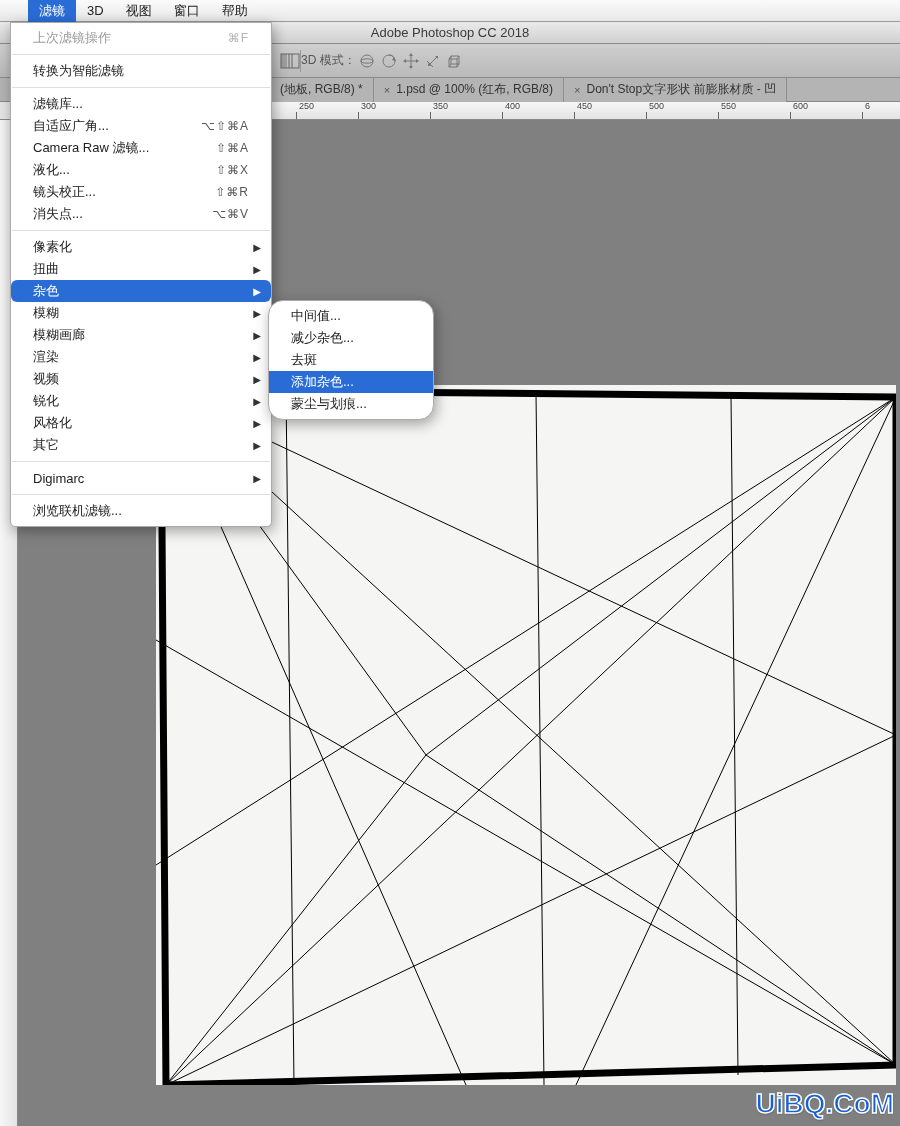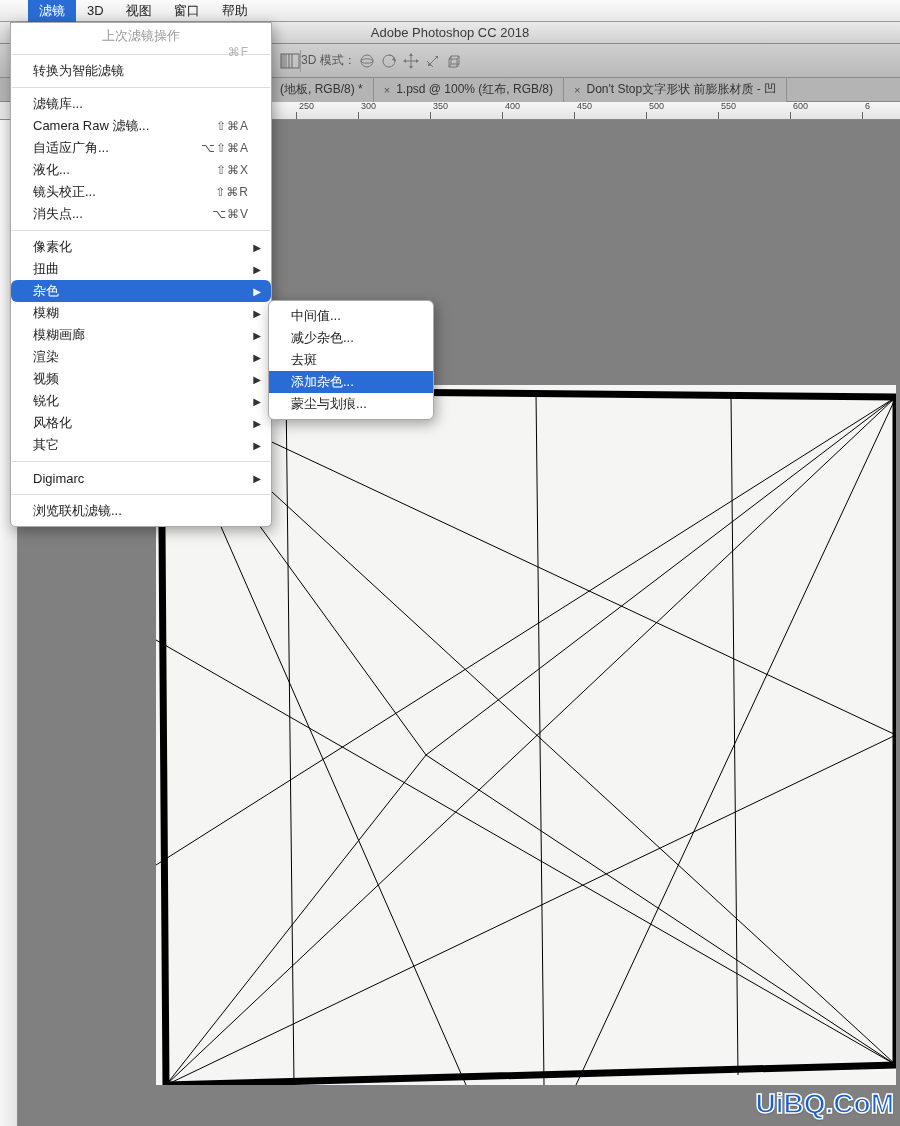--- a/index.html
+++ b/index.html
@@ -33,30 +33,30 @@
 .ruler-v { position:absolute; left:0; top:120px; width:18px; height:1006px; background:linear-gradient(90deg,#f6f6f6,#e4e4e4); border-right:1px solid #888; }
 
 
 .canvas-area { position:absolute; left:18px; top:120px; right:0; bottom:0; background:#808080; }
 .doc { position:absolute; left:138px; top:265px; width:740px; height:700px; background:#f5f5f4; }
 .doc svg { position:absolute; inset:0; }
 
 
 .dropdown { position:absolute; left:10px; top:22px; width:262px; background:#fff; border:1px solid #aaa; border-radius:0 0 5px 5px; box-shadow:2px 4px 14px rgba(0,0,0,.35); padding:4px 0; font-size:13px; }
 .dd-item { display:flex; align-items:center; height:22px; padding:0 22px 0 22px; color:#222; position:relative;}
-.dd-item.disabled { color:#9a9a9a;flex-direction:column; }
+.dd-item.disabled { color:#9a9a9a; }
 .dd-item.highlight { background:#2a6cd6; color:#fff;border-radius:6px; }
 .dd-item .shortcut { margin-left:auto; color:#555; font-size:12px; letter-spacing:1px;}
 .dd-item.disabled .shortcut { color:#b3b3b3; }
 .dd-item .arrow { position:absolute; right:10px; font-size:10px; color:#333; }
 .dd-item.highlight .arrow { color:#fff; }
 .dd-sep { height:1px; margin:5px 1px; background:#ddd; }
 
 
-.submenu { position:absolute; left:268px; top:300px; width:166px; background:#fff; border:1px solid #aaa; border-radius:6px; box-shadow:2px 4px 14px rgba(0,0,0,.35); padding:4px 0; font-size:13px; }
+.submenu { position:absolute; left:268px; top:300px; width:166px; background:#fff; border:1px solid #aaa; border-radius:15px; box-shadow:2px 4px 14px rgba(0,0,0,.35); padding:4px 0; font-size:13px; }
 .sm-item { height:22px; line-height:22px; padding:0 22px; color:#222; }
 .sm-item.highlight { background:#2a6cd6; color:#fff; }
 
 
 .watermark { position:absolute; right:6px; bottom:6px; font-family:"Comic Sans MS","Arial Rounded MT Bold",sans-serif; font-weight:bold; font-size:28px; color:#1560d4; -webkit-text-stroke:1.5px #fff; text-shadow:0 1px 2px rgba(0,0,0,.4);}  
 </style>
 </head>
 <body>
 
 <div class="menubar">
@@ -185,26 +185,26 @@
   <div class="dd-sep"></div>
   <div class="dd-item">
     <span>转换为智能滤镜</span>
   </div>
   <div class="dd-sep"></div>
   <div class="dd-item">
       <span>滤镜库...</span>
       <span class="shortcut"></span>
     </div>
   <div class="dd-item">
+      <span>自适应广角...</span>
+      <span class="shortcut">⌥⇧⌘A</span>
+    </div>
+  <div class="dd-item">
       <span>Camera Raw 滤镜...</span>
       <span class="shortcut">⇧⌘A</span>
-    </div>
-  <div class="dd-item">
-      <span>自适应广角...</span>
-      <span class="shortcut">⌥⇧⌘A</span>
     </div>
   <div class="dd-item">
       <span>液化...</span>
       <span class="shortcut">⇧⌘X</span>
     </div>
   <div class="dd-item">
       <span>镜头校正...</span>
       <span class="shortcut">⇧⌘R</span>
     </div>
   <div class="dd-item">

